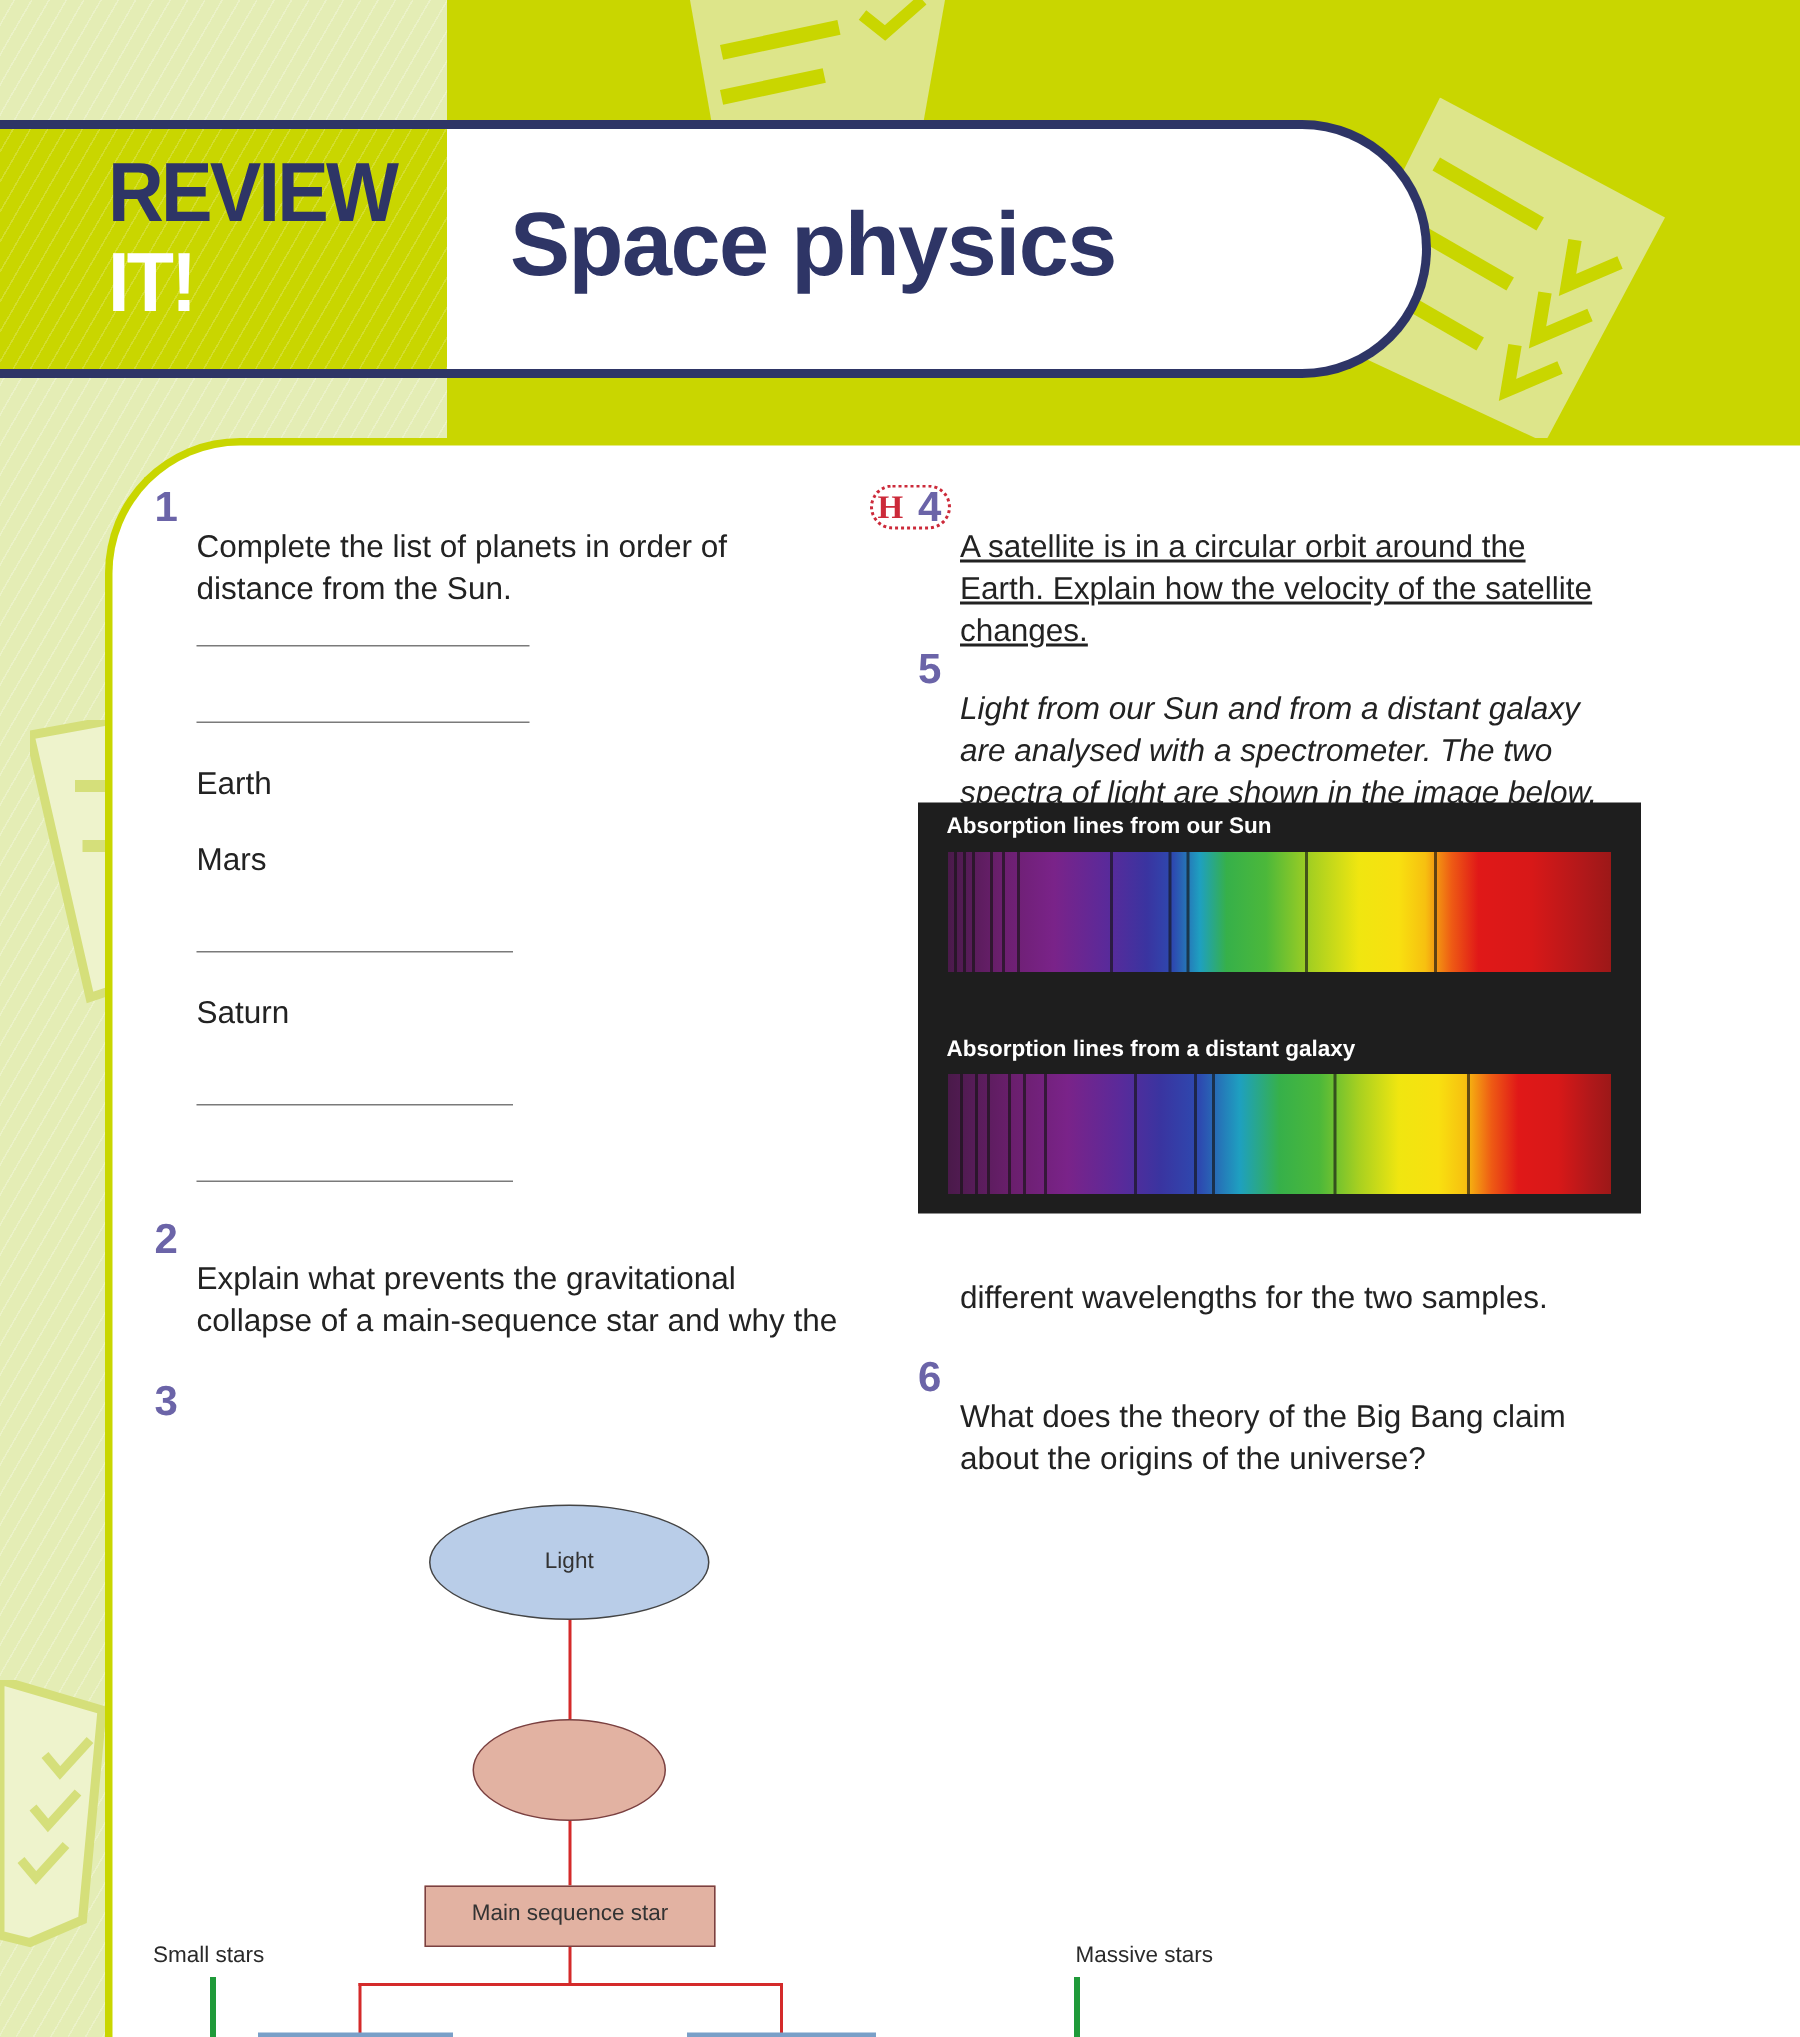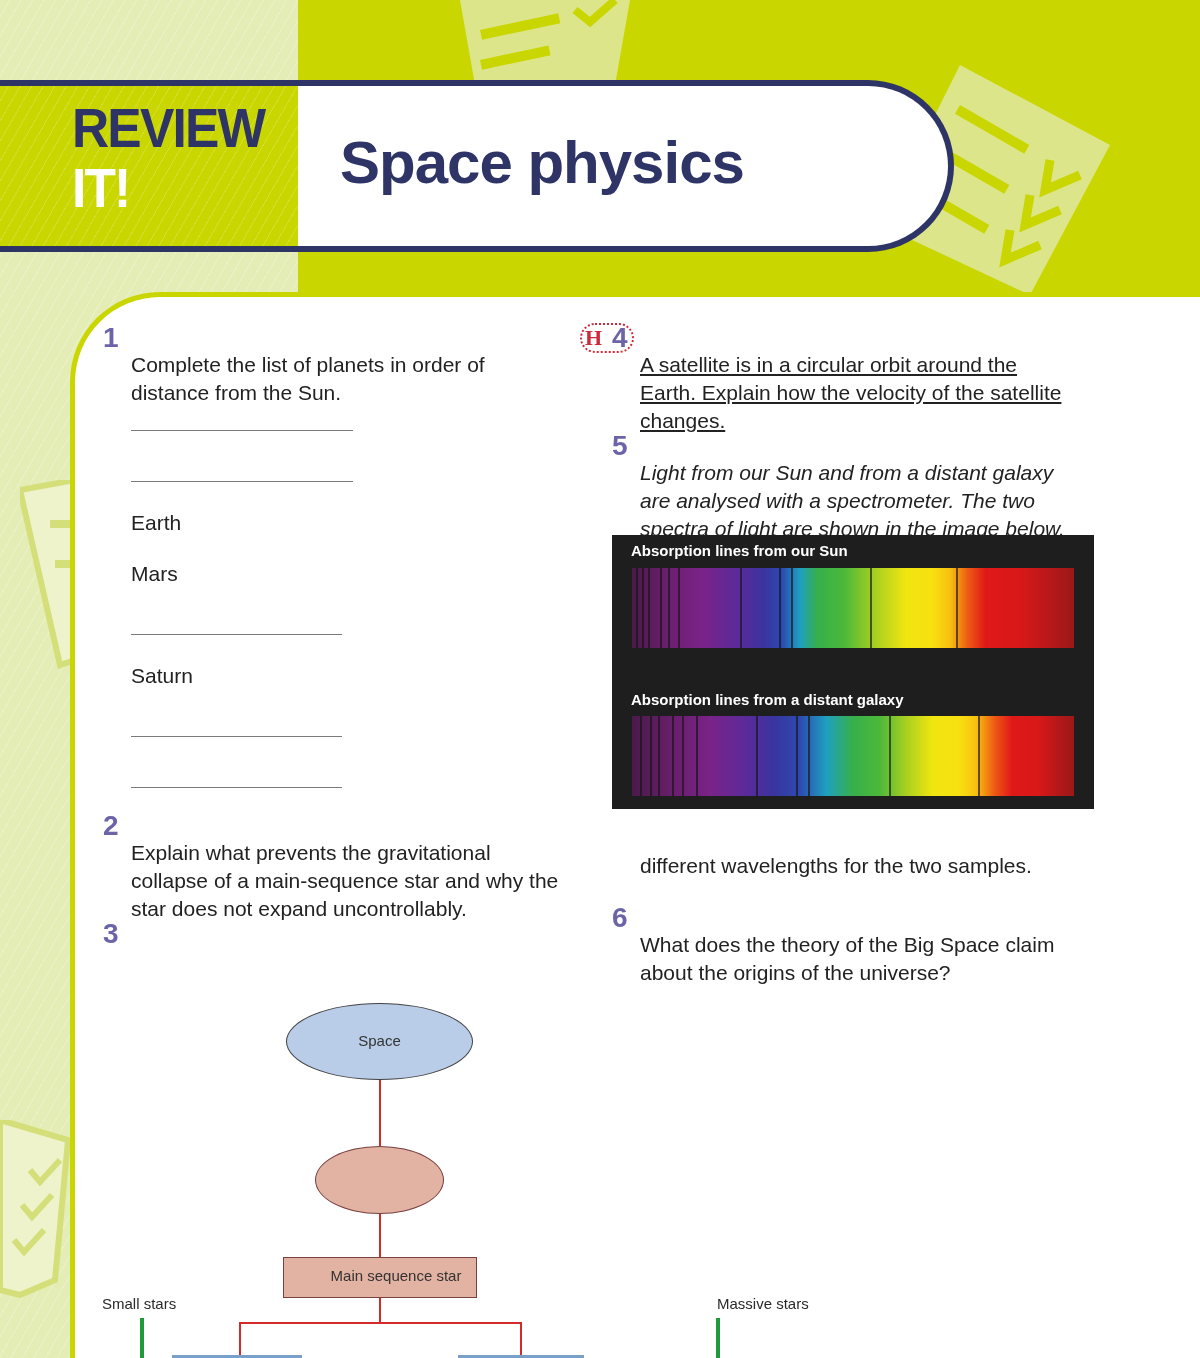--- a/index.html
+++ b/index.html
@@ -149,21 +149,20 @@
 <div class="planet" style="left:131px;top:562px;">Mars</div>
 <div class="answer-line" style="left:131px;top:634px;width:211px;"></div>
 <div class="planet" style="left:131px;top:664px;">Saturn</div>
 <div class="answer-line" style="left:131px;top:736px;width:211px;"></div>
 <div class="answer-line" style="left:131px;top:787px;width:211px;"></div>
 
 <div class="qnum" style="left:103px;top:810px;">2</div>
 <div class="q" style="left:131px;top:815px;">
   <div>Explain what prevents the gravitational</div>
   <div>collapse of a main-sequence star and why the</div>
-  <div>star does not expand uncontrollably.</div>
 </div>
 
 <div class="qnum" style="left:103px;top:918px;">3</div>
 <div class="q" style="left:131px;top:923px;">
 </div>
 
 <div class="h-badge"></div>
 <div class="h-letter">H</div>
 <div class="qnum" style="left:612px;top:322px;">4</div>
 <div class="q" style="left:640px;top:327px;text-decoration:underline;">
@@ -209,31 +208,31 @@
 <div class="absline" style="left:808px;top:716px;height:80px;"></div>
 <div class="absline" style="left:889px;top:716px;height:80px;"></div>
 <div class="absline" style="left:978px;top:716px;height:80px;"></div>
 
 <div class="q" style="left:640px;top:828px;">
   <div>different wavelengths for the two samples.</div>
 </div>
 
 <div class="qnum" style="left:612px;top:902px;">6</div>
 <div class="q" style="left:640px;top:907px;">
-  <div>What does the theory of the Big Space claim</div>
+  <div>What does the theory of the Big Bang claim</div>
   <div>about the origins of the universe?</div>
 </div>
 
 <div class="ellipse" style="left:286px;top:1003px;width:187px;height:77px;background:#b9cde8;"></div>
-<div class="node-text" style="left:286px;top:1032px;width:187px;">Space</div>
+<div class="node-text" style="left:286px;top:1032px;width:187px;">Light</div>
 <div class="vline" style="left:379px;top:1080px;height:66px;"></div>
 <div class="ellipse" style="left:315px;top:1146px;width:129px;height:68px;background:#e2b2a2;border-color:#7a4040;"></div>
 <div class="vline" style="left:379px;top:1214px;height:43px;"></div>
 <div class="rect" style="left:283px;top:1257px;width:194px;height:41px;background:#e2b2a2;"></div>
-<div class="node-text" style="left:299px;top:1267px;width:194px;">Main sequence star</div>
+<div class="node-text" style="left:283px;top:1267px;width:194px;">Main sequence star</div>
 <div class="vline" style="left:379px;top:1298px;height:25px;"></div>
 <div class="hline" style="left:239px;top:1322px;width:283px;"></div>
 <div class="vline" style="left:239px;top:1322px;height:40px;"></div>
 <div class="vline" style="left:520px;top:1322px;height:40px;"></div>
 <div style="position:absolute;left:172px;top:1355px;width:130px;height:3px;background:#7aa0c8;"></div>
 <div style="position:absolute;left:458px;top:1355px;width:126px;height:3px;background:#7aa0c8;"></div>
 
 <div class="dlabel" style="left:102px;top:1295px;">Small stars</div>
 <div class="gline" style="left:140px;top:1318px;height:45px;"></div>
 <div class="dlabel" style="left:669px;top:1295px;margin-left:48px;">Massive stars</div>

